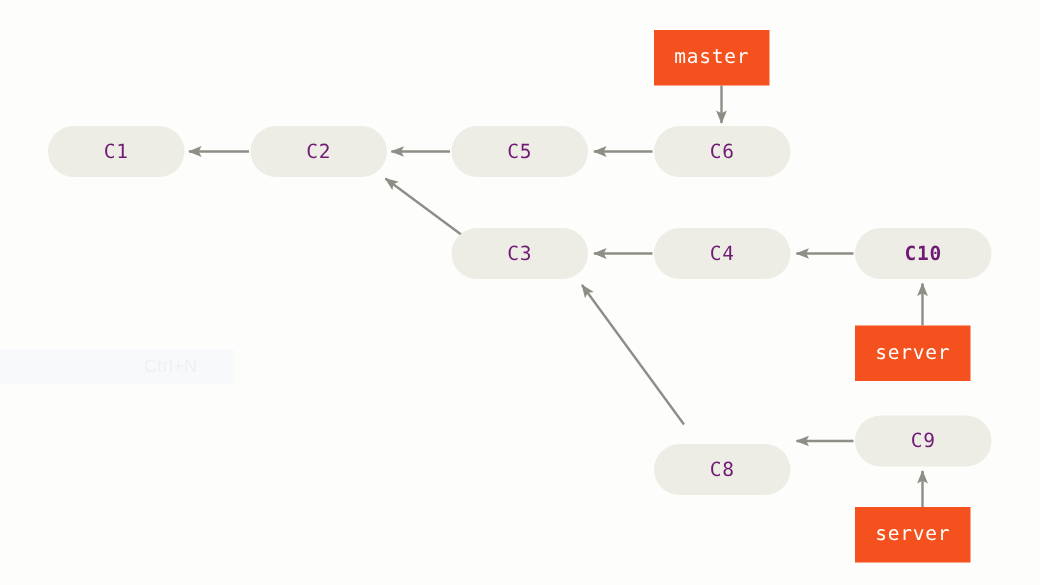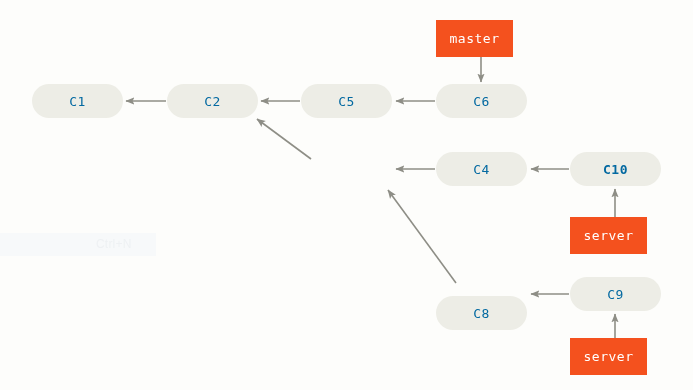--- a/index.html
+++ b/index.html
@@ -49,21 +49,21 @@
     position: absolute;
     box-sizing: border-box;
     background: #edede6;
     border-radius: 17px;
     height: 34px;
     width: 91px;
     display: flex;
     align-items: center;
     justify-content: center;
     font-size: 13px;
-    color: #0369a1;
+    color: #701a75;
     letter-spacing: 0.5px;
   }
   .branch {
     position: absolute;
     box-sizing: border-box;
     background: #f4511e;
     height: 37px;
     width: 77px;
     display: flex;
     align-items: center;
@@ -131,20 +131,21 @@
     <g>
       <line x1="615" y1="338" x2="615" y2="314" stroke="#8e8e86" stroke-width="1.6" marker-end="url(#arrowhead)"></line>
     </g>
   </svg>
 
   <div class="commit" style="left:32px;  top:84px;">C1</div>
   <div class="commit" style="left:167px; top:84px;">C2</div>
   <div class="commit" style="left:301px; top:84px;">C5</div>
   <div class="commit" style="left:436px; top:84px;">C6</div>
 
+  <div class="commit" style="left:301px; top:152px;">C3</div>
   <div class="commit" style="left:436px; top:152px;">C4</div>
   <div class="commit" style="left:570px; top:152px;font-weight:bold;">C10</div>
 
   <div class="commit" style="left:436px; top:277px;margin-top:19px;">C8</div>
   <div class="commit" style="left:570px; top:277px;">C9</div>
 
   <div class="branch" style="left:436px; top:20px;">master</div>
   <div class="branch" style="left:570px; top:217px;">server</div>
   <div class="branch" style="left:570px; top:338px;">server</div>
 

